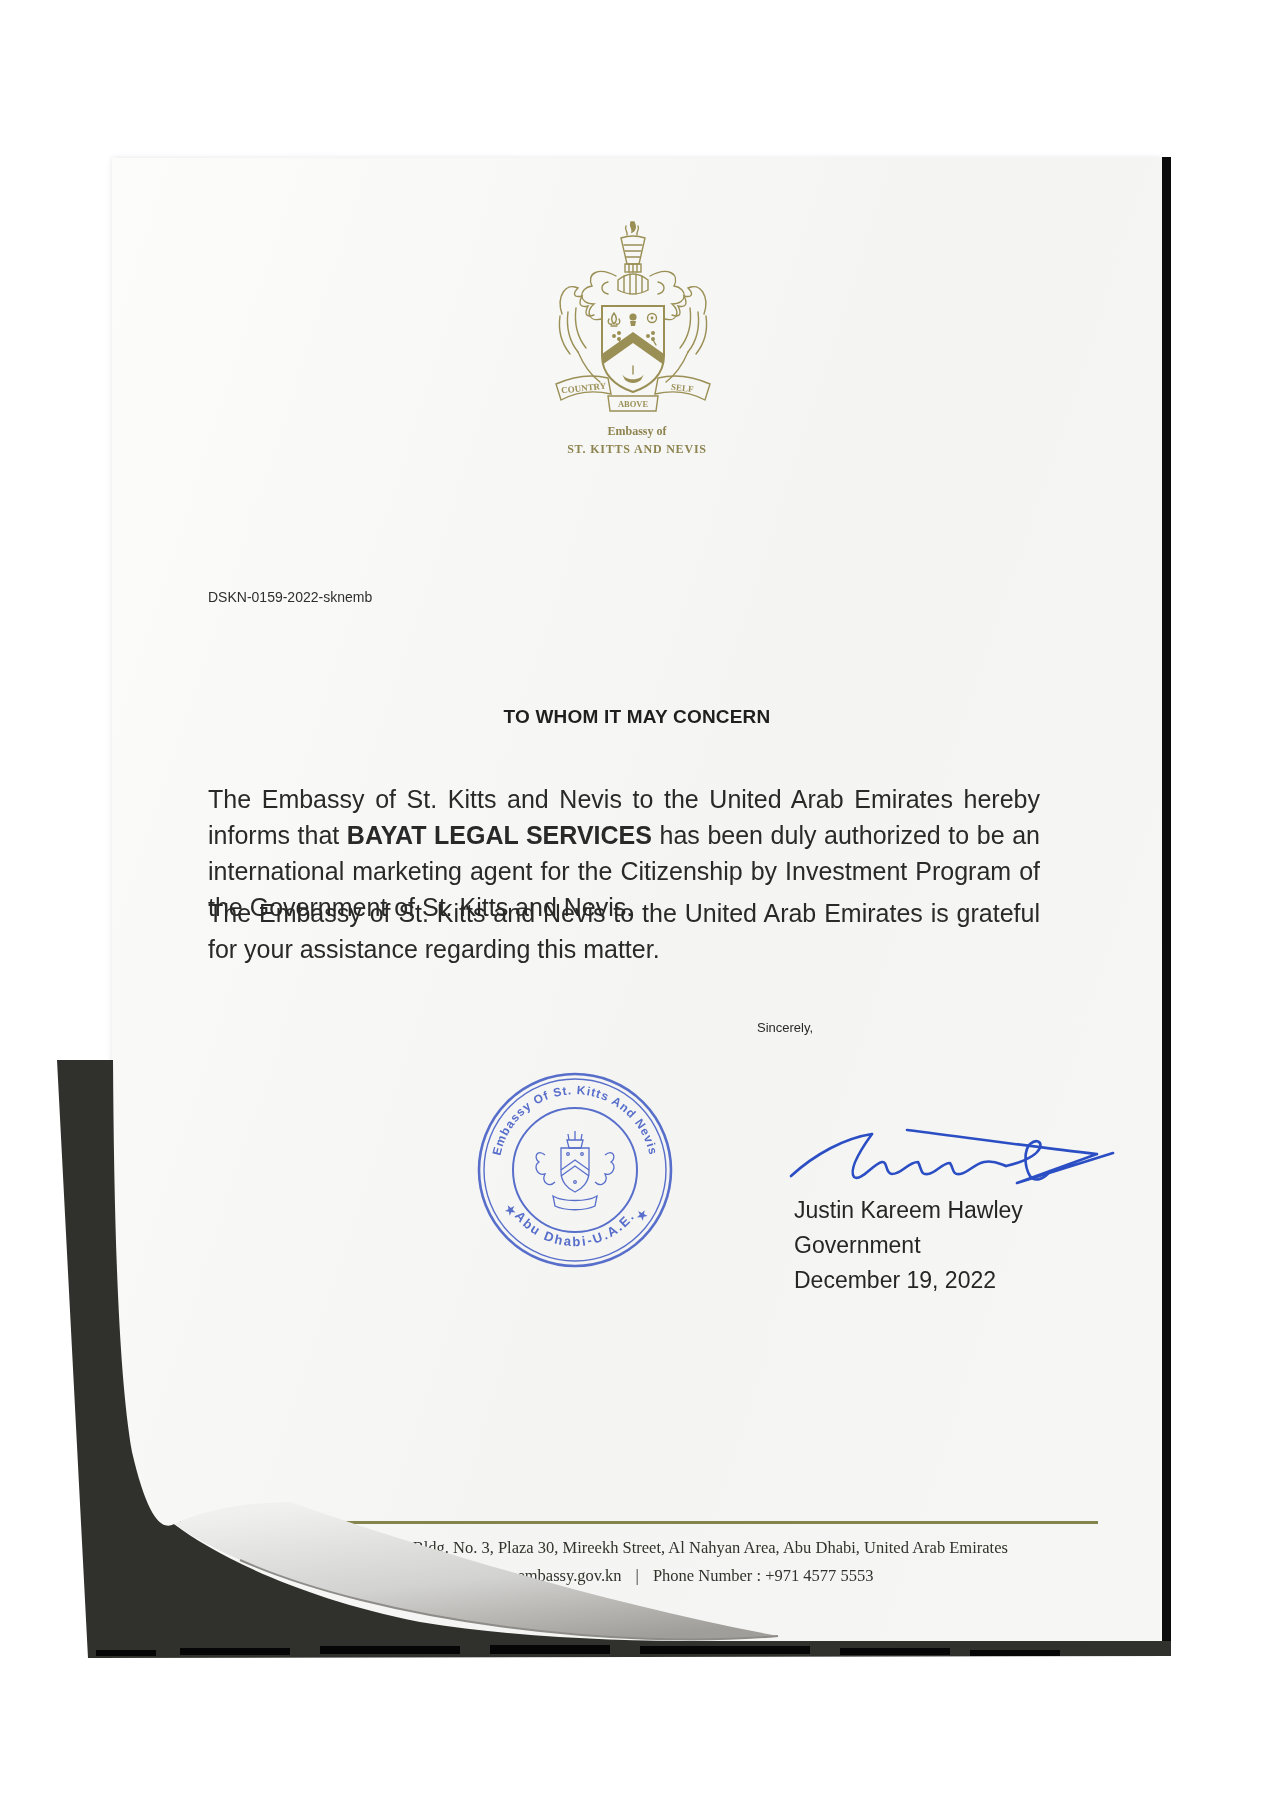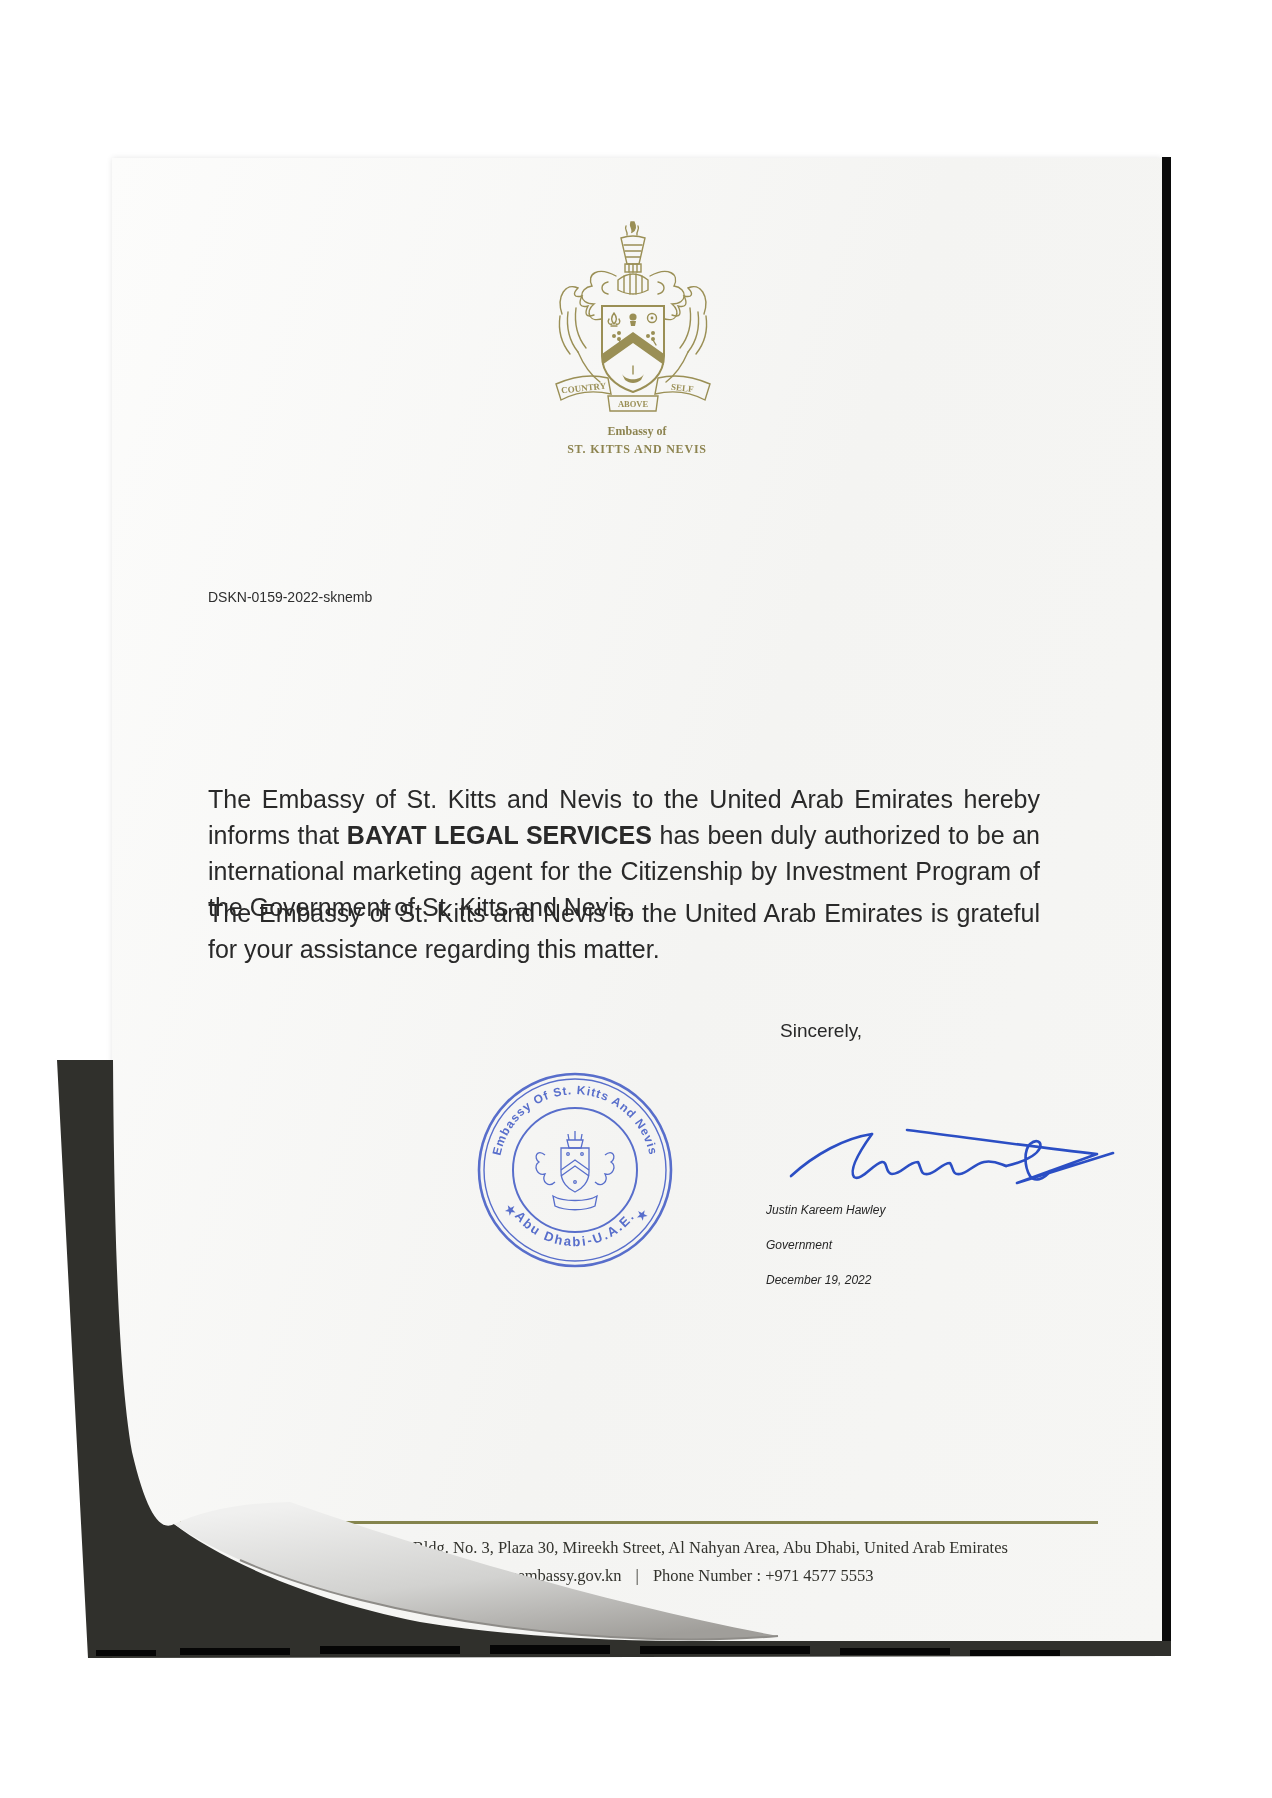--- a/index.html
+++ b/index.html
@@ -12,22 +12,22 @@
   .letterhead-text{left:0;right:0;top:265px;text-align:center;color:#8d8450;
                    font-family:"Liberation Serif",serif;font-weight:bold;}
   .letterhead-text .l1{font-size:12px;line-height:17px;}
   .letterhead-text .l2{font-size:12px;line-height:19px;letter-spacing:.8px;}
   .refno{left:96px;top:431px;font-size:14px;color:#2f2f2f;}
   .title{left:0;right:0;top:548px;text-align:center;font-size:19px;font-weight:bold;
          color:#1f1f1f;letter-spacing:.2px;}
   .para{left:96px;width:832px;font-size:25px;line-height:36px;color:#292929;
         text-align:justify;}
   .p1{top:623px;} .p2{top:737px;}
-  .sincerely{left:668px;top:862px;font-size:19px;color:#292929;}
-  .closing{left:654px;top:1035px;font-size:12px;line-height:35px;color:#262626;font-style:italic;}
+  .sincerely{left:645px;top:862px;font-size:13px;color:#292929;}
+  .closing{left:682px;top:1035px;font-size:23px;line-height:35px;color:#262626;}
   .sep{left:68px;top:1363px;width:918px;height:3px;background:#84844d;}
   .footer-line{left:0;right:0;text-align:center;font-family:"Liberation Serif",serif;
                font-size:16.5px;color:#32322c;}
   .f1{top:1380px;} .f2{top:1408px;}
   .f2 .gap{display:inline-block;width:14px;}
   .curl{position:absolute;left:0;top:0;width:1272px;height:1798px;z-index:2;pointer-events:none;}
   .stamp-box{left:363px;top:912px;width:200px;height:200px;opacity:.92;}
   .sig-box{left:665px;top:962px;width:340px;height:85px;}
   .crest-box{left:436px;top:60px;width:170px;height:196px;}
   b{font-weight:bold;}
@@ -101,20 +101,21 @@
       </g>
     </svg>
 
     <div class="abs letterhead-text">
       <div class="l1">Embassy of</div>
       <div class="l2">ST. KITTS AND NEVIS</div>
     </div>
 
     <div class="abs refno">DSKN-0159-2022-sknemb</div>
 
+    <div class="abs title">TO WHOM IT MAY CONCERN</div>
 
     <div class="abs para p1"><span>The Embassy of St. Kitts and Nevis to the United Arab Emirates hereby informs that </span><b>BAYAT LEGAL SERVICES</b><span> has been duly authorized to be an international marketing agent for the Citizenship by Investment Program of the Government of St. Kitts and Nevis.</span></div>
 
     <div class="abs para p2">The Embassy of St. Kitts and Nevis to the United Arab Emirates is grateful for your assistance regarding this matter.</div>
 
     <div class="abs sincerely">Sincerely,</div>
 
     <svg class="abs stamp-box" viewBox="0 0 200 200">
       <defs>
         <path id="arcTop" d="M25.2,86.8 A76,76 0 0 1 174.8,86.8"></path>

